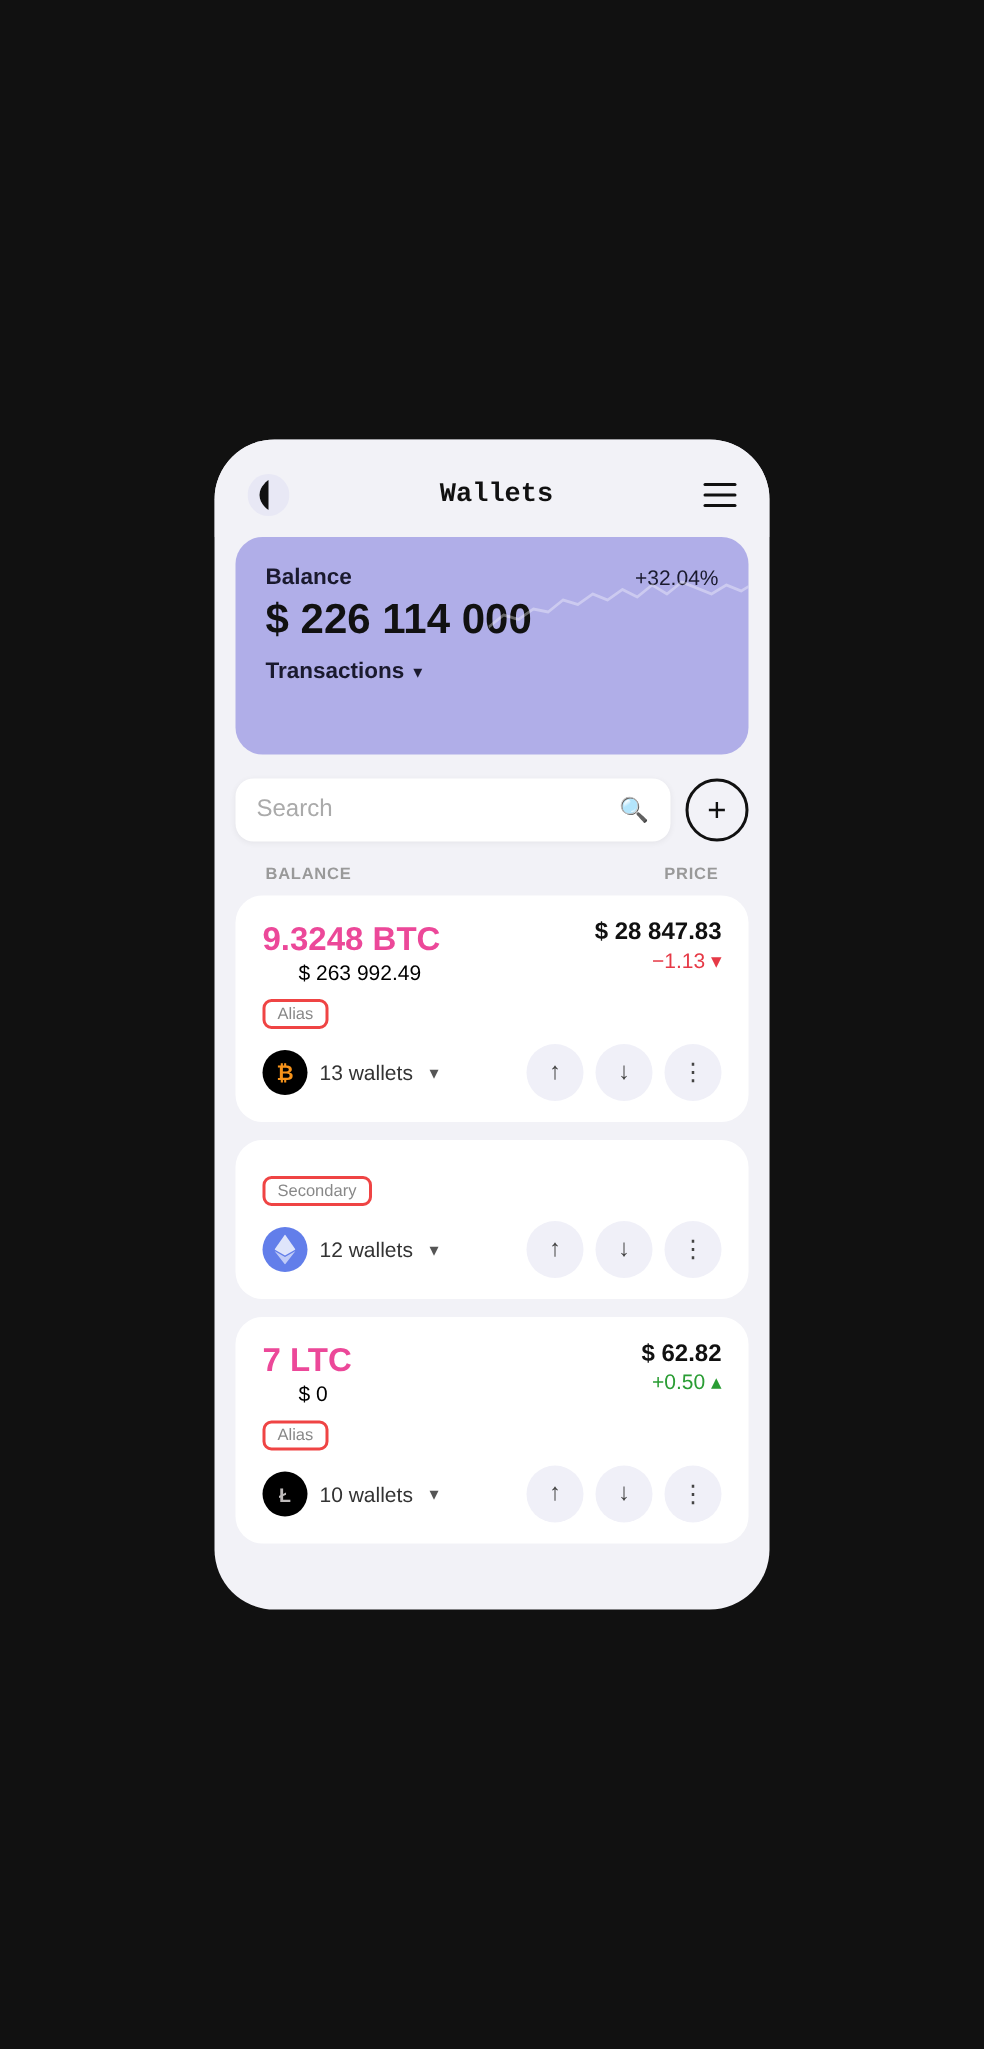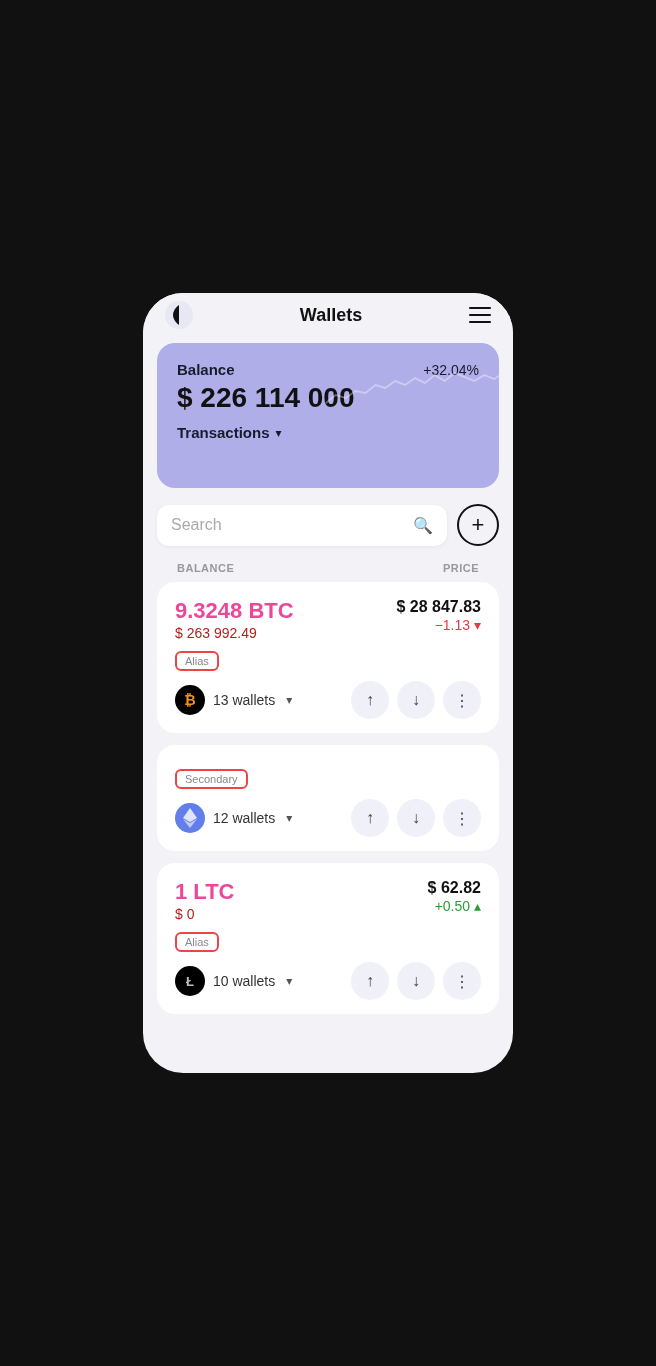--- a/index.html
+++ b/index.html
@@ -18,22 +18,23 @@
       border-radius: 40px;
       overflow: hidden;
       padding: 0 0 30px 0;
       position: relative;
     }
     
     .header {
       display: flex;
       align-items: center;
       justify-content: space-between;
-      padding: 8px 22px 14px;
+      padding: 23px 22px 14px;
       background: #f2f2f7;
+      font-family: Liberation Mono, monospace;
     }
     .logo-icon {
       width: 28px;
       height: 28px;
     }
     .header-title {
       font-size: 18px;
       font-weight: 700;
       color: #111;
     }
@@ -179,22 +180,23 @@
       color: #ec4899;
     }
     .crypto-price {
       font-size: 16px;
       font-weight: 600;
       color: #111;
       text-align: left;
     }
     .crypto-usd {
       font-size: 14px;
-      color: #b91c1c;
+      color: #000000;
       margin-top: 1px;
+      margin-left: 24px;
     }
     .price-change {
       font-size: 14px;
       font-weight: 500;
       text-align: right;
       margin-top: 1px;
     }
     .negative { color: #e63946; }
     .positive { color: #2a9d34; }
     .alias-badge {
@@ -372,21 +374,21 @@
         <button class="action-btn">↑</button>
         <button class="action-btn">↓</button>
         <button class="action-btn">⋮</button>
       </div>
     </div>
   </div>
 
   <div class="crypto-card">
     <div class="card-top">
       <div>
-        <div class="crypto-amount">1 LTC</div>
+        <div class="crypto-amount">7 LTC</div>
         <div class="crypto-usd">$ 0</div>
       </div>
       <div>
         <div class="crypto-price">$ 62.82</div>
         <div class="price-change positive">+0.50 ▴</div>
       </div>
     </div>
     <div class="alias-badge">Alias</div>
     <div class="card-bottom">
       <div class="wallet-info">

